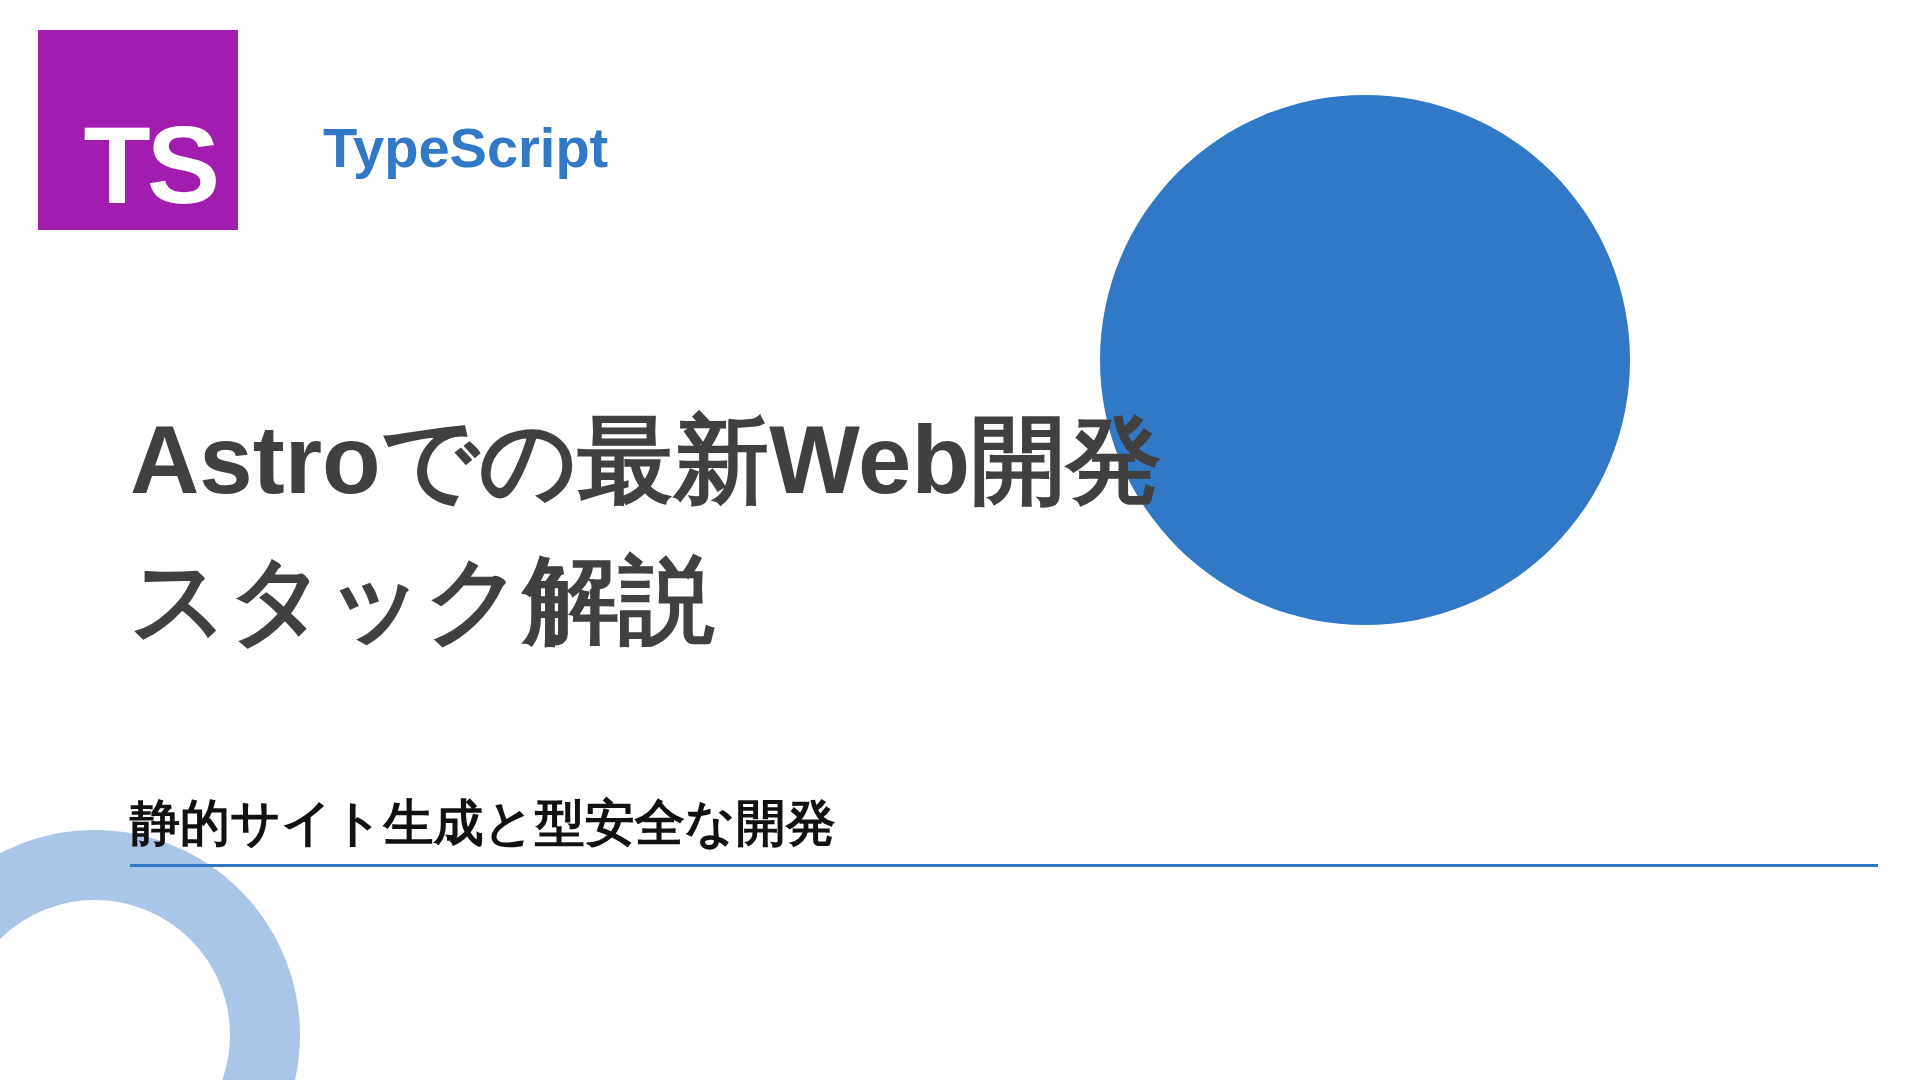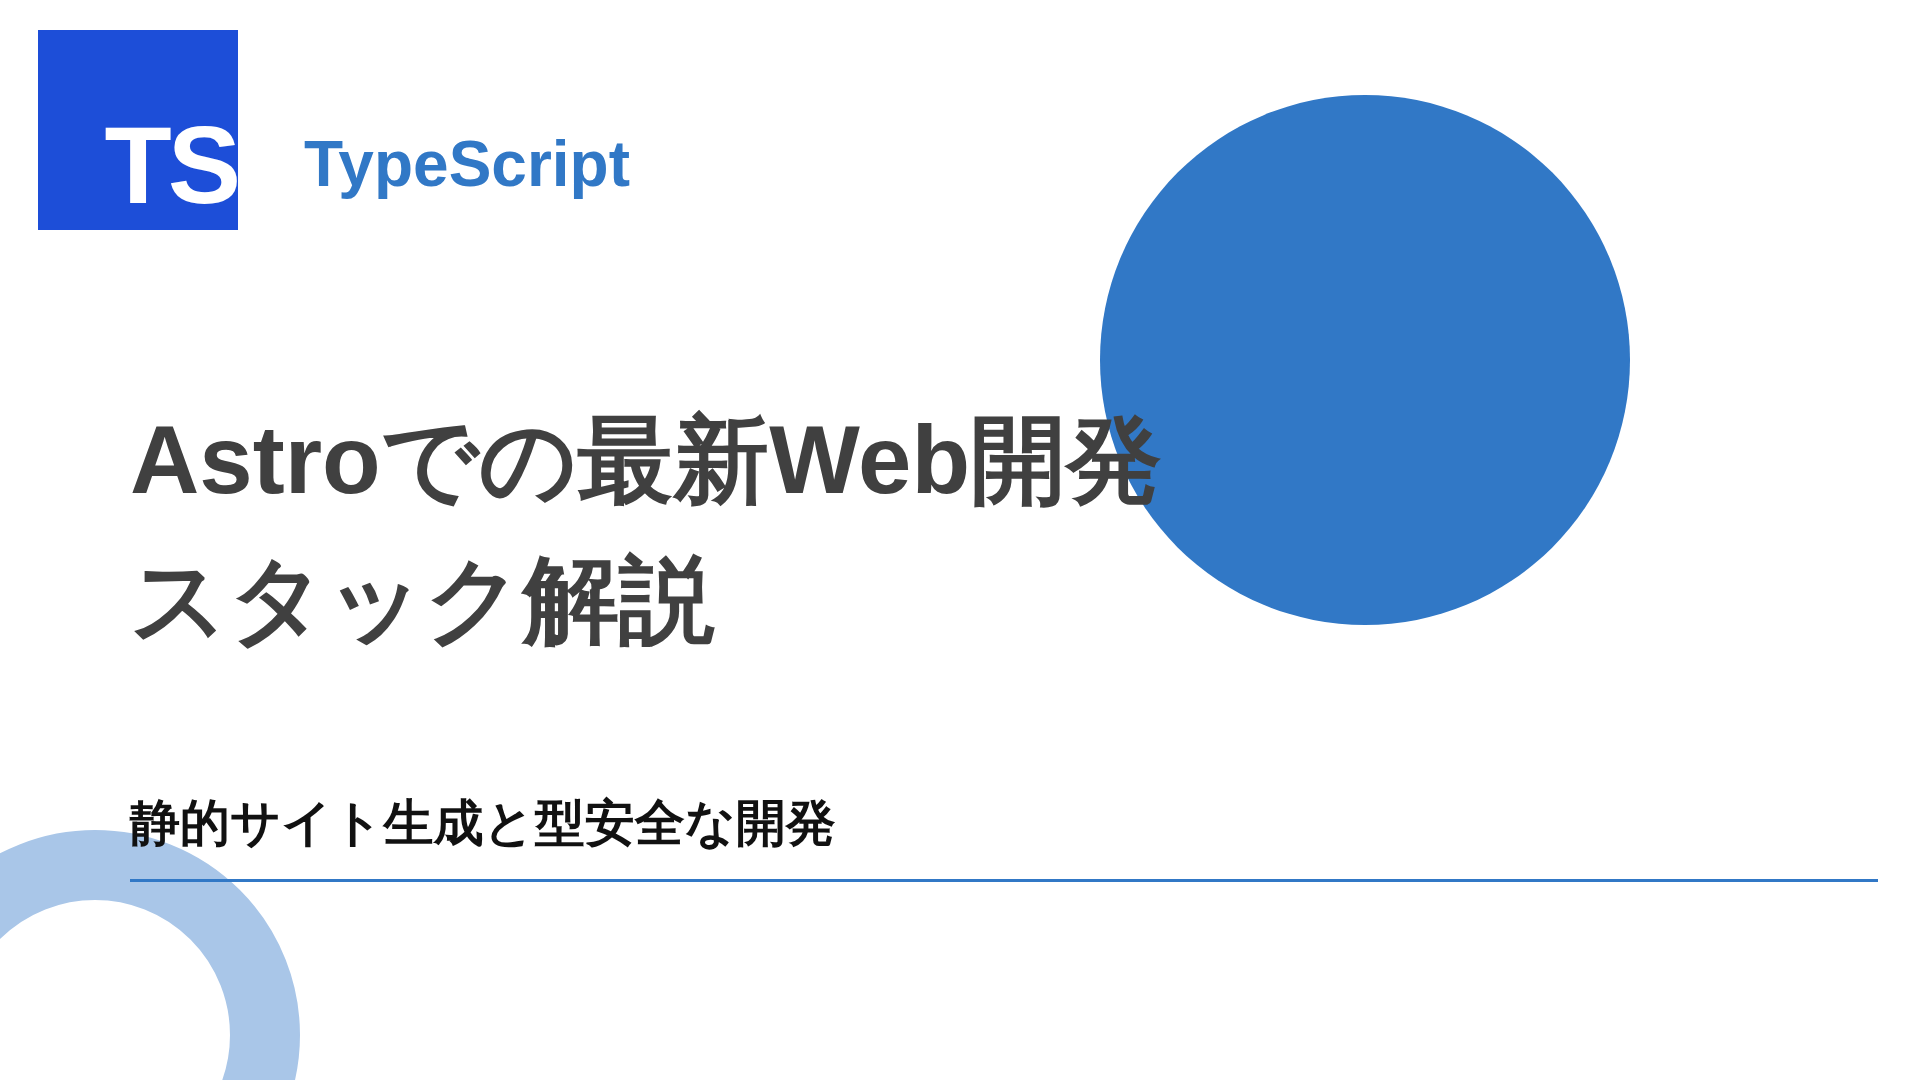--- a/index.html
+++ b/index.html
@@ -11,42 +11,41 @@
     position: relative;
     overflow: hidden;
     font-family: "Comic Sans MS", "Hiragino Maru Gothic ProN", "Yu Gothic", sans-serif;
   }
   .ts-logo {
     position: absolute;
     top: 30px;
     left: 38px;
     width: 200px;
     height: 200px;
-    background: #1d4ed8;
+    background: #a21caf;
     display: flex;
     align-items: flex-end;
     justify-content: flex-end;
-    padding: 10px 1px;
+    padding: 10px 22px;
   }
   .ts-logo-text {
     color: #ffffff;
     font-weight: 900;
     font-size: 110px;
     line-height: 1;
     letter-spacing: -4px;
     font-family: Arial, sans-serif;
   }
   .brand-label {
     position: absolute;
     top: 115px;
-    left: 304px;
-    font-size: 64px;
+    left: 323px;
+    font-size: 56px;
     color: #3178c6;
     font-weight: 700;
-    margin-top: 12px;
   }
   .big-circle {
     position: absolute;
     top: 95px;
     left: 1100px;
     width: 530px;
     height: 530px;
     border-radius: 50%;
     background: #3178c6;
   }
@@ -72,21 +71,21 @@
   .subtitle-block {
     position: absolute;
     left: 130px;
     right: 42px;
     top: 790px;
   }
   .subtitle {
     font-size: 50px;
     color: #111111;
     font-weight: 700;
-    padding-bottom: 22px;
+    padding-bottom: 7px;
   }
   .divider {
     height: 3px;
     background: #3178c6;
     width: 100%;
   }
 </style>
 </head>
 <body>
 

